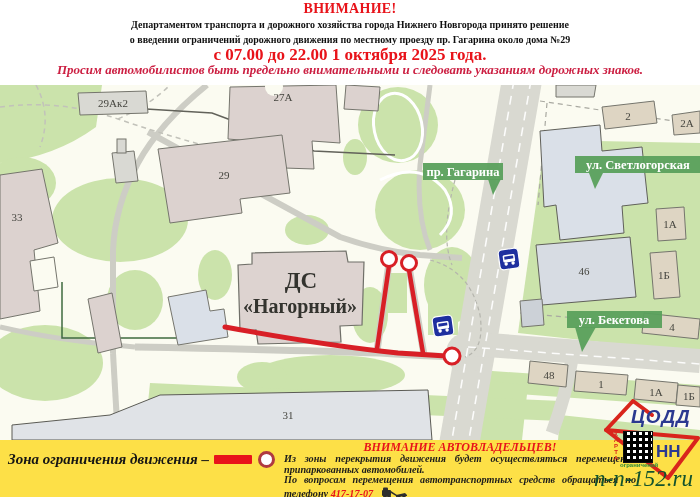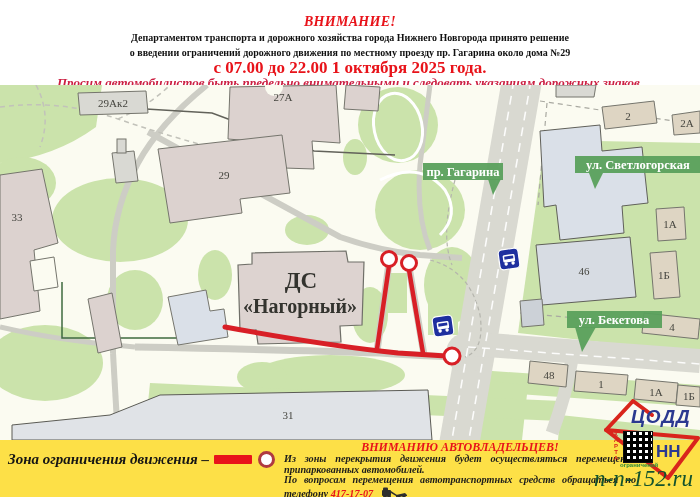--- a/index.html
+++ b/index.html
@@ -1,21 +1,21 @@
 <!DOCTYPE html>
 <html><head>
 <meta charset="utf-8">
 <style>
   html,body{margin:0;padding:0;}
   body{width:700px;height:497px;position:relative;overflow:hidden;background:#fff;
        font-family:"Liberation Serif",serif;}
   
   .header{position:absolute;left:0;top:0;width:700px;height:85px;background:#fff;
           text-align:center;font-weight:bold;}
-  .h-attn{padding-top:14px;font-size:14px;color:#e8131a;letter-spacing:.3px;font-style:italic;}
+  .h-attn{padding-top:1px;font-size:14px;color:#e8131a;letter-spacing:.3px;}
   .h-l1,.h-l2{font-size:10px;color:#101010;line-height:15px;}
   .h-sched{font-size:17px;color:#e8131a;line-height:15px;}
   .h-plea{font-size:13px;color:#cc1f42;line-height:15px;font-style:italic;}
   
   .map{position:absolute;left:0;top:85px;}
   .blbl{font-family:"Liberation Serif",serif;font-size:11px;fill:#45453f;text-anchor:middle;}
   .venue{font-family:"Liberation Serif",serif;fill:#33332e;text-anchor:middle;font-weight:600;}
   .badge-t{font-family:"Liberation Serif",serif;font-weight:bold;font-size:12.5px;fill:#fff;text-anchor:middle;}
   
   .footer{position:absolute;left:0;top:440px;width:700px;height:57px;background:#fde047;}
@@ -215,21 +215,21 @@
 
 <div class="footer">
   <div class="legend">
     <span class="legend-text">Зона ограничения движения –</span>
     <span class="legend-line"></span>
     <svg width="19" height="19">
       <circle cx="9.5" cy="9.5" r="7" fill="#fff" stroke="#b03a40" stroke-width="3"></circle>
     </svg>
   </div>
   <div class="notice">
-    <div class="notice-title">ВНИМАНИЮ АВТОВЛАДЕЛЬЦЕВ!</div>
+    <div class="notice-title">ВНИМАНИЕ АВТОВЛАДЕЛЬЦЕВ!</div>
     <p><span>Из зоны перекрытия движения будет осуществляться перемещение припаркованных автомобилей.</span></p>
     <p><span>По вопросам перемещения автотранспортных средств обращаться по телефону</span>
       <span class="phone">417-17-07</span><svg class="truck" width="28" height="14" viewBox="0 0 28 14">
         <rect x="1" y="4" width="9" height="6" rx="1" fill="#2e2e2e"></rect>
         <rect x="2" y="1.5" width="5" height="4" rx="1" fill="#2e2e2e"></rect>
         <path d="M10,5 L16,9 L15,10 L10,7 Z" fill="#2e2e2e"></path>
         <path d="M15,9 L24,7 L26,9 L26,10 L15,11 Z" fill="#2e2e2e"></path>
         <circle cx="4" cy="11" r="2" fill="#2e2e2e"></circle>
         <circle cx="8" cy="11" r="2" fill="#2e2e2e"></circle>
         <circle cx="18" cy="11.5" r="1.8" fill="#2e2e2e"></circle>

